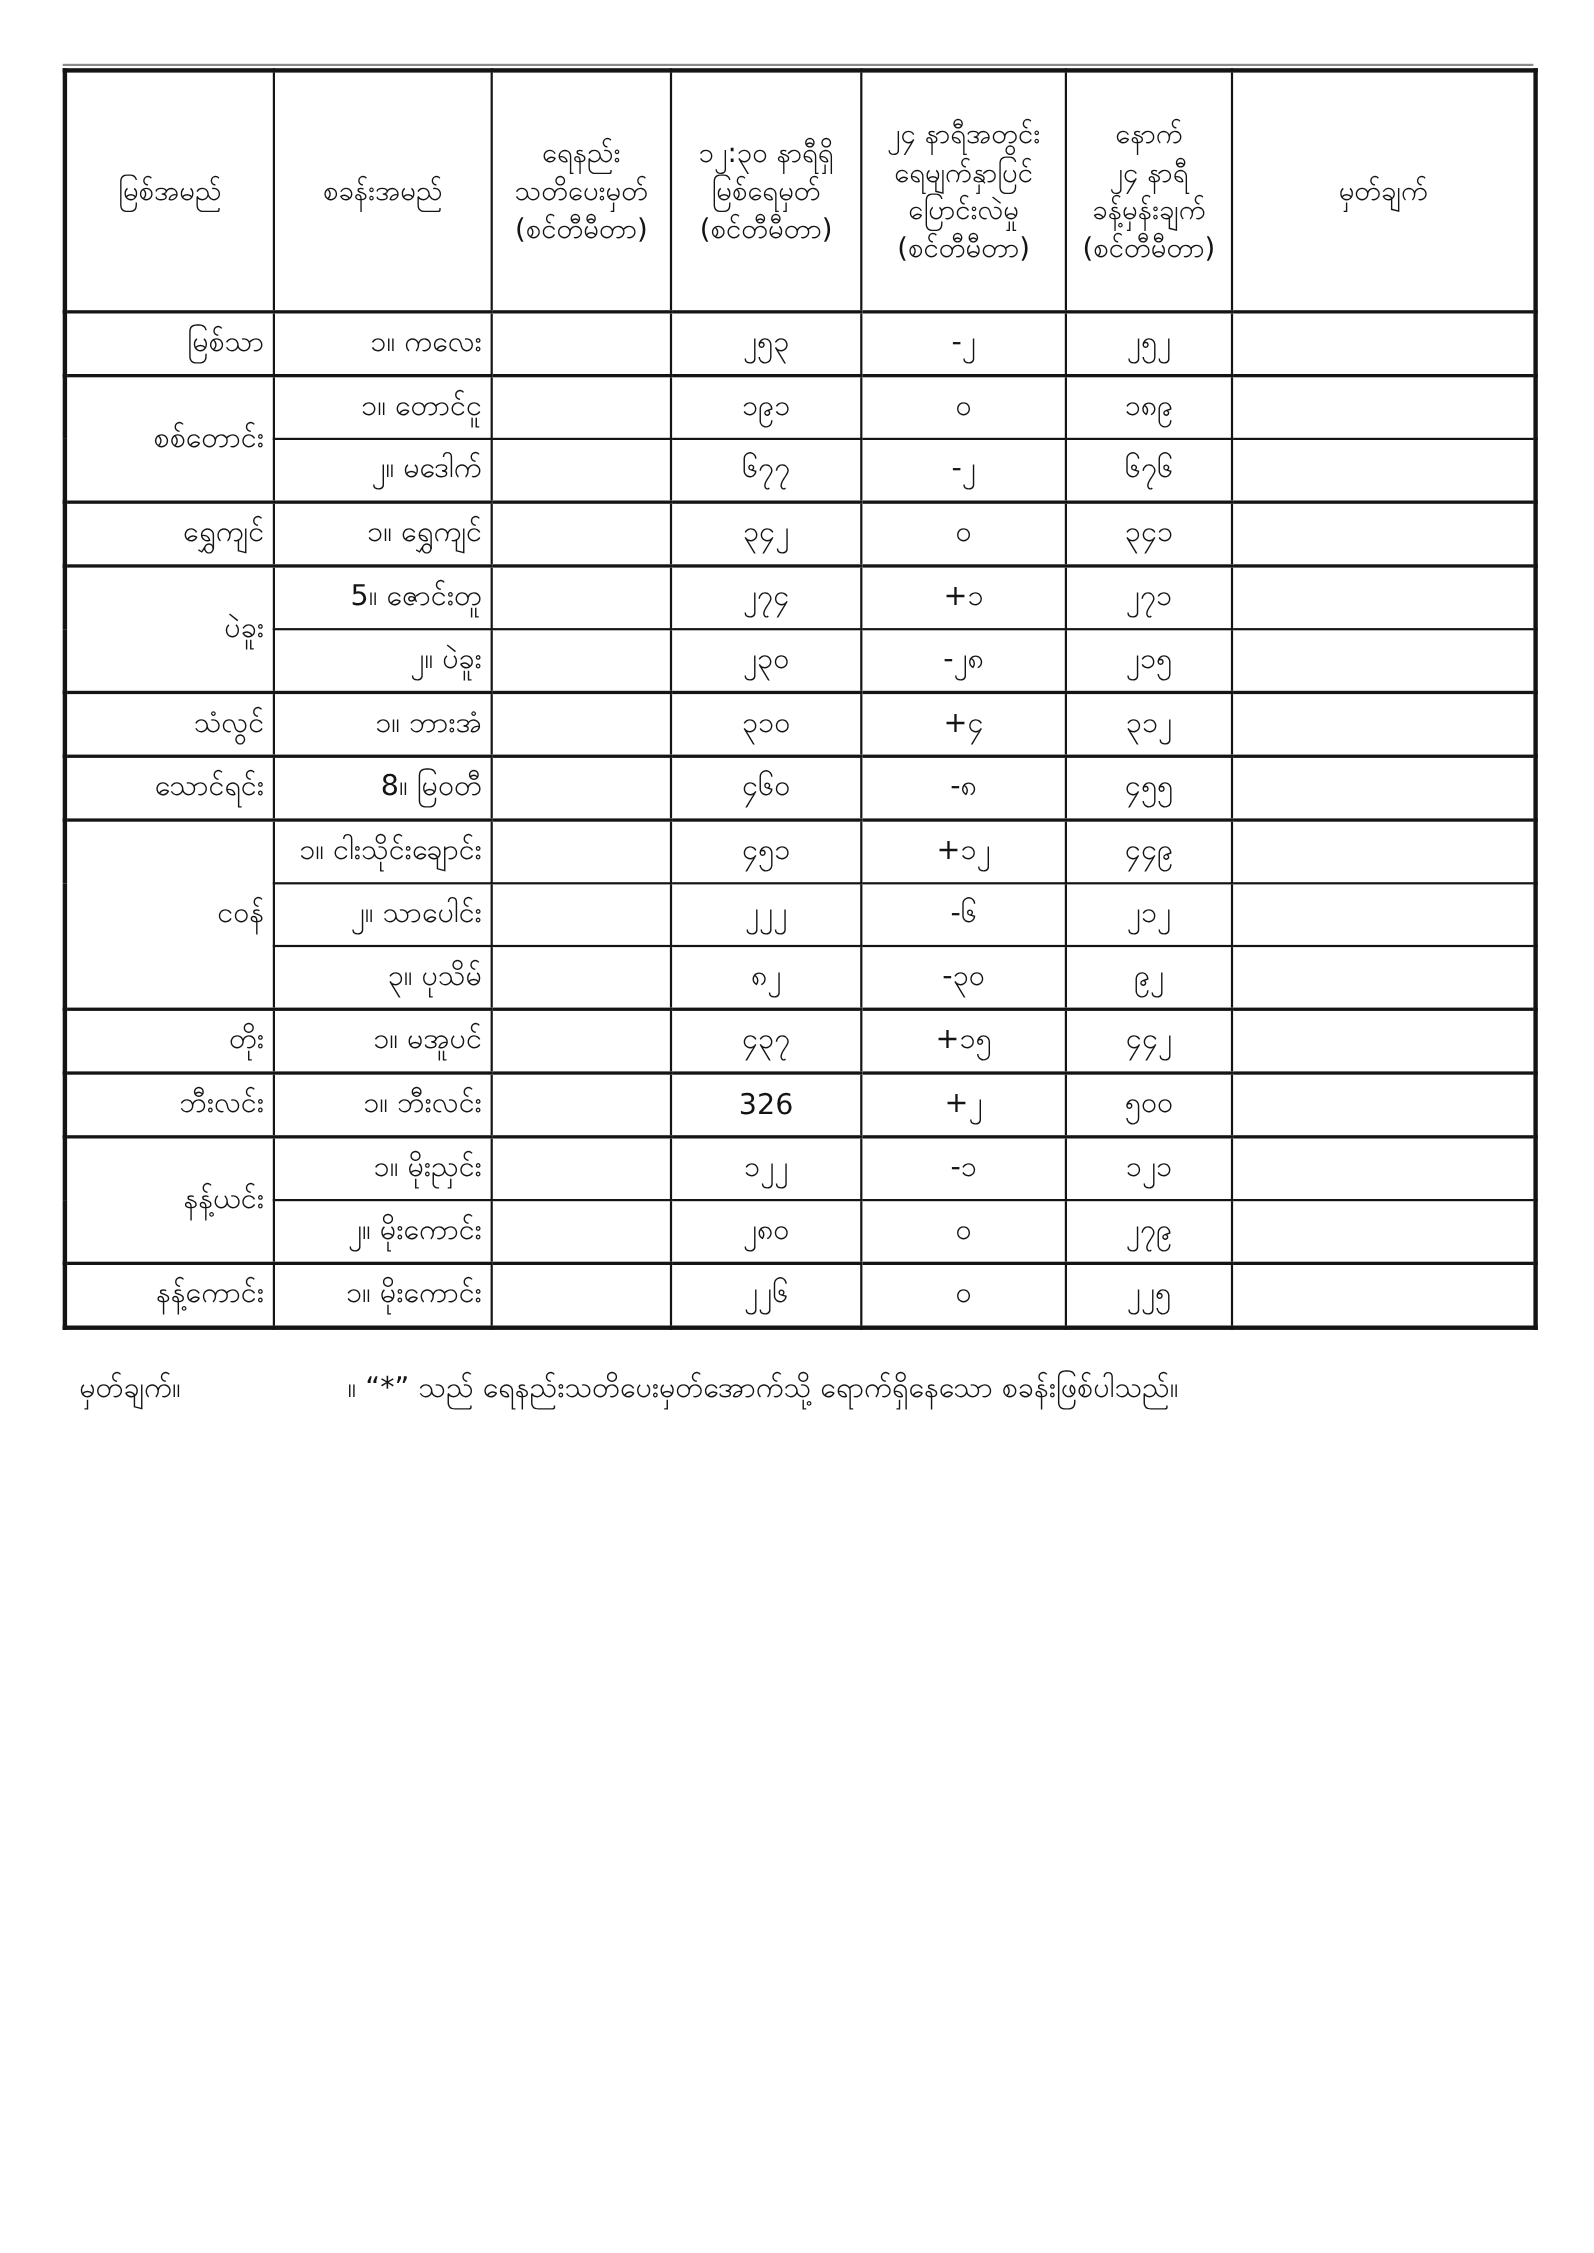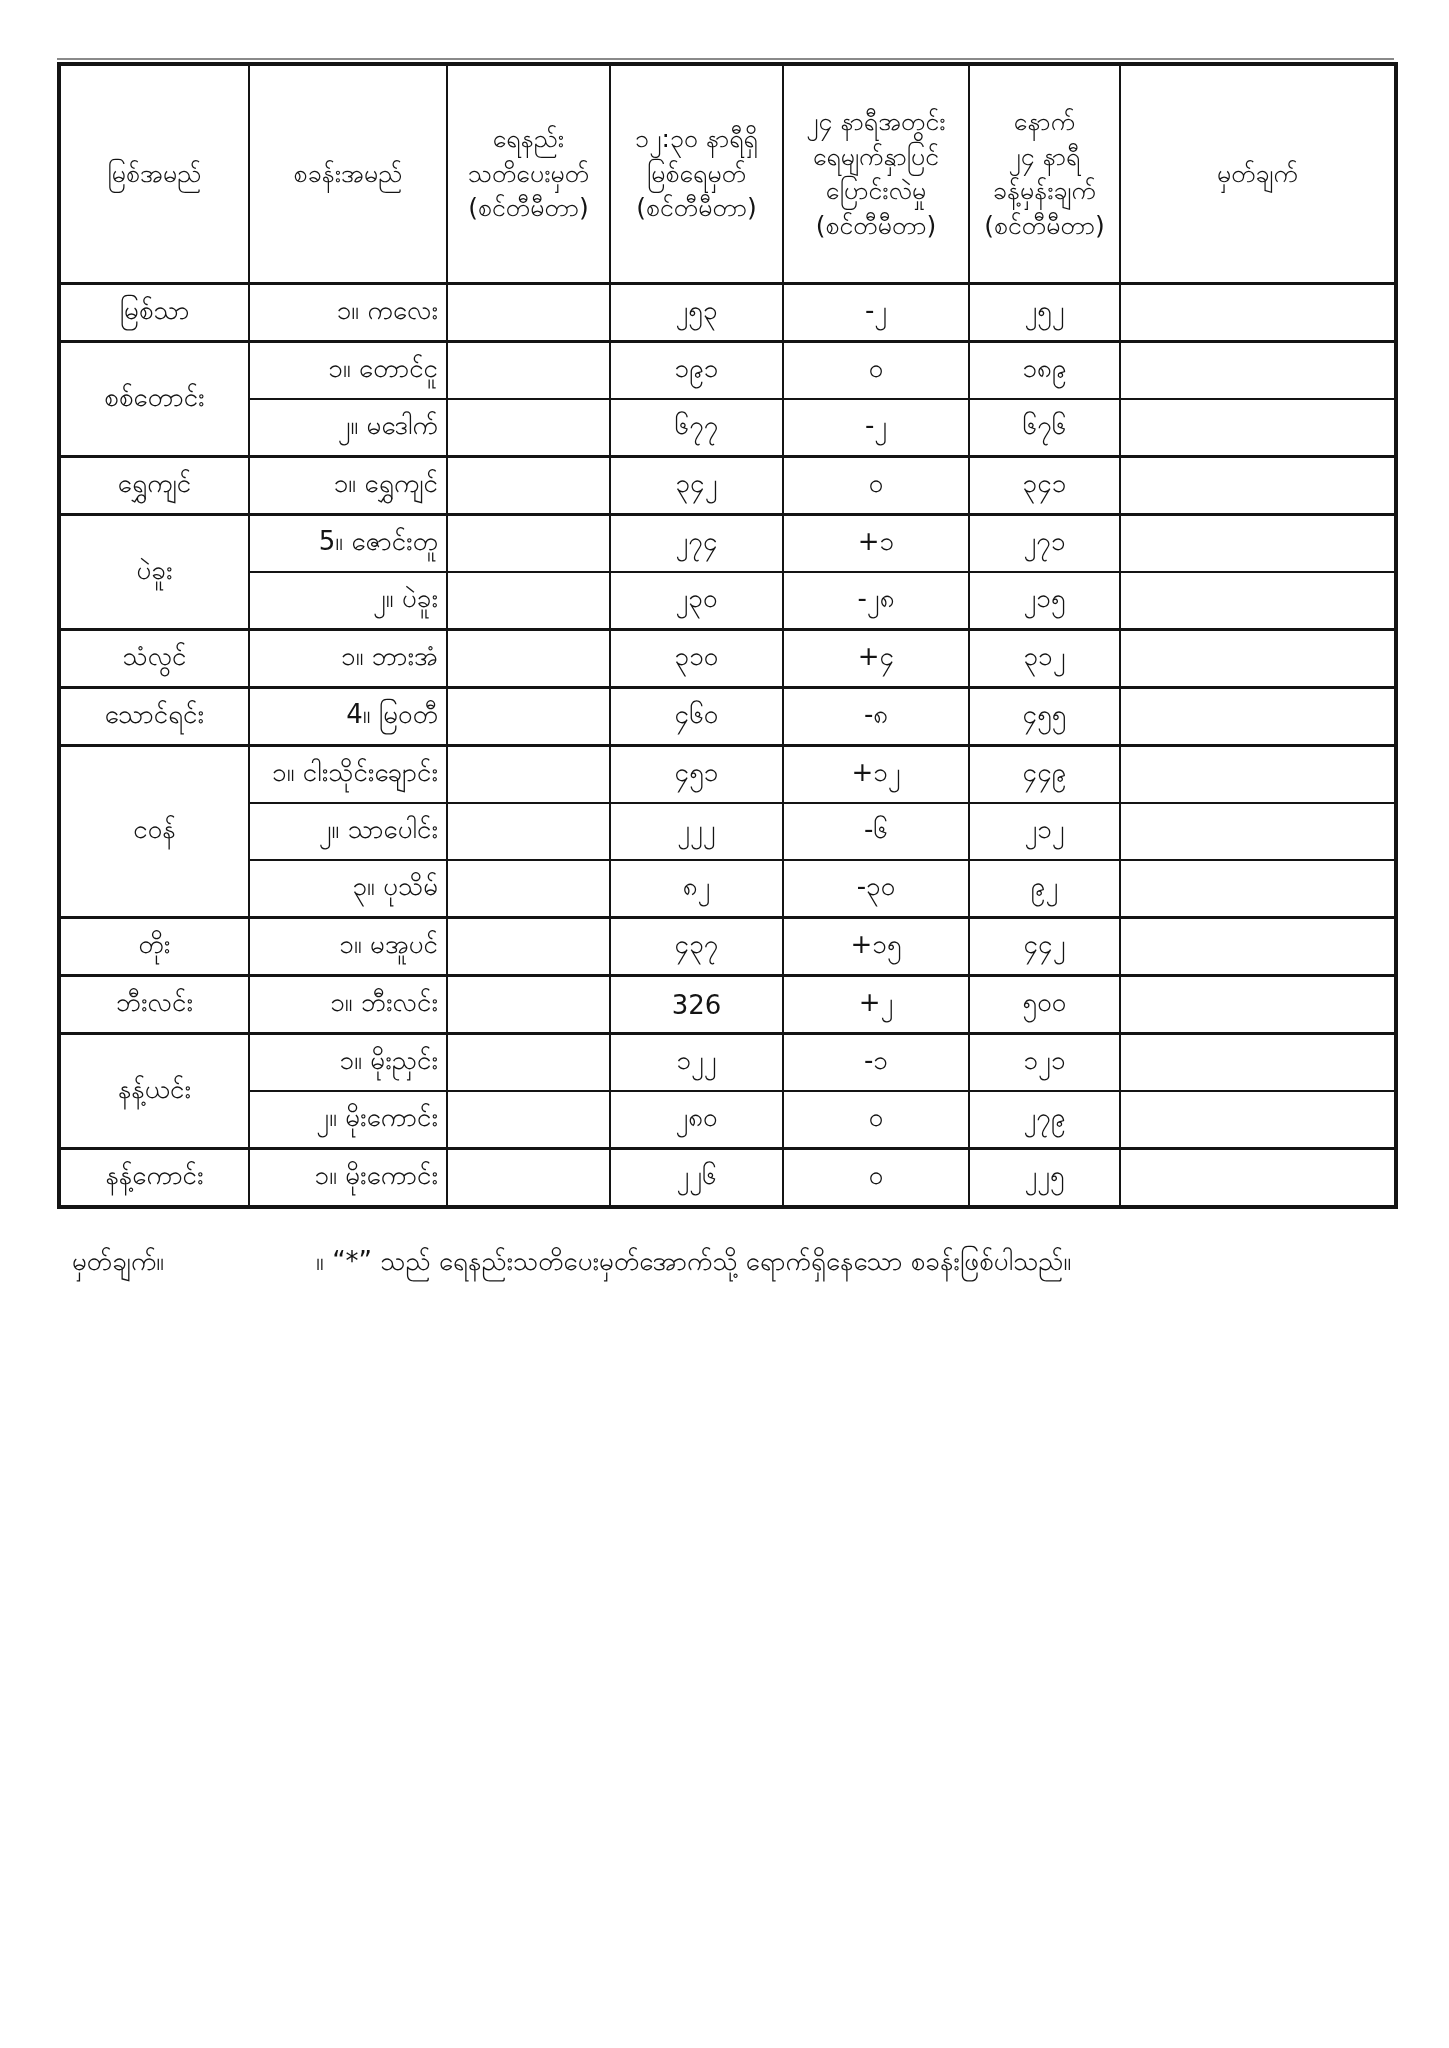--- a/index.html
+++ b/index.html
@@ -61,21 +61,21 @@
     vertical-align: middle;
   }
   col.col-river    { width: 190px; }
   col.col-station  { width: 198px; }
   col.col-warning  { width: 163px; }
   col.col-level    { width: 173px; }
   col.col-change   { width: 186px; }
   col.col-forecast { width: 151px; }
   col.col-remark   { width: 276px; }
   td.river-cell {
-    text-align: center;
+    text-align: right;
     padding-left: 14px;
     vertical-align: middle;
   }
   td.station-cell {
     text-align: right;
     padding-left: 9px;
   }
   td.num-cell {
     text-align: center;
   }
@@ -207,21 +207,21 @@
           <td rowspan="1" class="river-cell">သံလွင်</td>
           <td class="station-cell">၁။ ဘားအံ</td>
           <td class="num-cell"></td>
           <td class="num-cell">၃၁၀</td>
           <td class="num-cell">+၄</td>
           <td class="num-cell">၃၁၂</td>
           <td class="remark-cell"></td>
         </tr>
         <tr class="group-start">
           <td rowspan="1" class="river-cell">သောင်ရင်း</td>
-          <td class="station-cell">4။ မြဝတီ</td>
+          <td class="station-cell">8။ မြဝတီ</td>
           <td class="num-cell"></td>
           <td class="num-cell">၄၆၀</td>
           <td class="num-cell">-၈</td>
           <td class="num-cell">၄၅၅</td>
           <td class="remark-cell"></td>
         </tr>
         <tr class="group-start">
           <td rowspan="3" class="river-cell">ငဝန်</td>
           <td class="station-cell">၁။ ငါးသိုင်းချောင်း</td>
           <td class="num-cell"></td>

